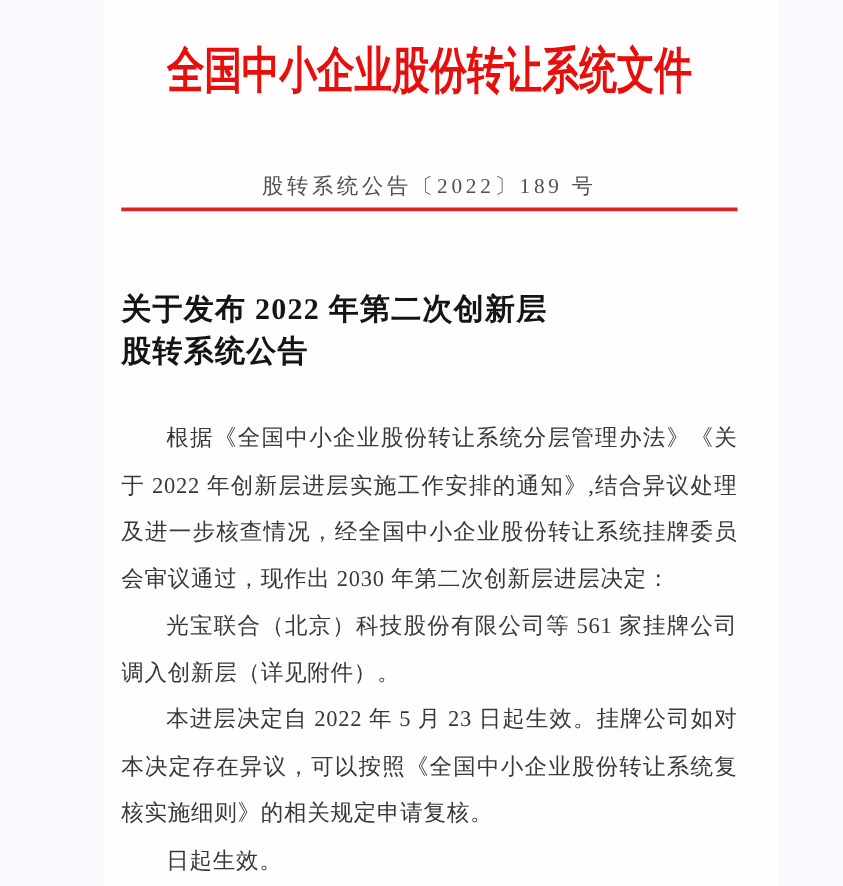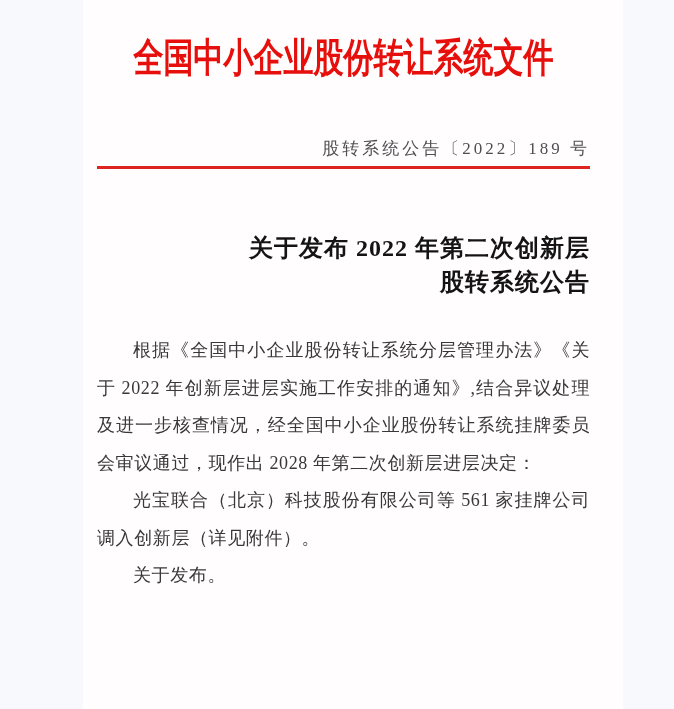--- a/index.html
+++ b/index.html
@@ -32,36 +32,36 @@
     font-size: 30px;
     font-weight: bold;
     color: #e60f0c;
     letter-spacing: 0px;
     transform: scaleY(1.32);
     transform-origin: 50% 50%;
     white-space: nowrap;
   }
   .doc-number {
     margin-top: 57px;
-    text-align: right;
+    text-align: center;
     font-size: 17px;
     line-height: 20px;
     color: #4f4f52;
     letter-spacing: 3px;
     white-space: nowrap;
   }
   .red-rule {
     margin-top: 7px;
     height: 3px;
     width: 100%;
     background: #dd2420;
   }
   .main-title {
     margin-top: 62px;
-    text-align: right;
+    text-align: left;
     font-size: 24px;
     font-weight: bold;
     color: #141414;
     line-height: 34px;
     letter-spacing: 1px;
   }
   .doc-body {
     margin-top: 33px;
     font-size: 18px;
     line-height: 37.5px;
@@ -84,18 +84,19 @@
   <div class="doc-number">股转系统公告〔2022〕189 号</div>
 
   <div class="red-rule"></div>
 
   <div class="main-title">
     <div>关于发布 2022 年第二次创新层</div>
     <div>股转系统公告</div>
   </div>
 
   <div class="doc-body">
-    <p>根据《全国中小企业股份转让系统分层管理办法》《关于 2022 年创新层进层实施工作安排的通知》,结合异议处理及进一步核查情况，经全国中小企业股份转让系统挂牌委员会审议通过，现作出 2028 年第二次创新层进层决定：</p>
+    <p>根据《全国中小企业股份转让系统分层管理办法》《关于 2022 年创新层进层实施工作安排的通知》,结合异议处理及进一步核查情况，经全国中小企业股份转让系统挂牌委员会审议通过，现作出 2030 年第二次创新层进层决定：</p>
     <p>光宝联合（北京）科技股份有限公司等 561 家挂牌公司调入创新层（详见附件）。</p>
-    <p>关于发布。</p>
+    <p>本进层决定自 2022 年 5 月 23 日起生效。挂牌公司如对本决定存在异议，可以按照《全国中小企业股份转让系统复核实施细则》的相关规定申请复核。</p>
+    <p>日起生效。</p>
   </div>
 
 </div>
 
 </body></html>

